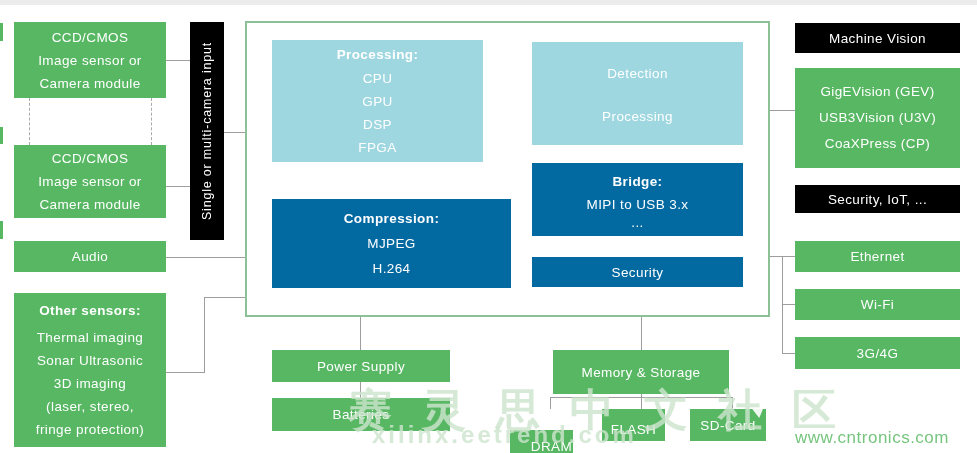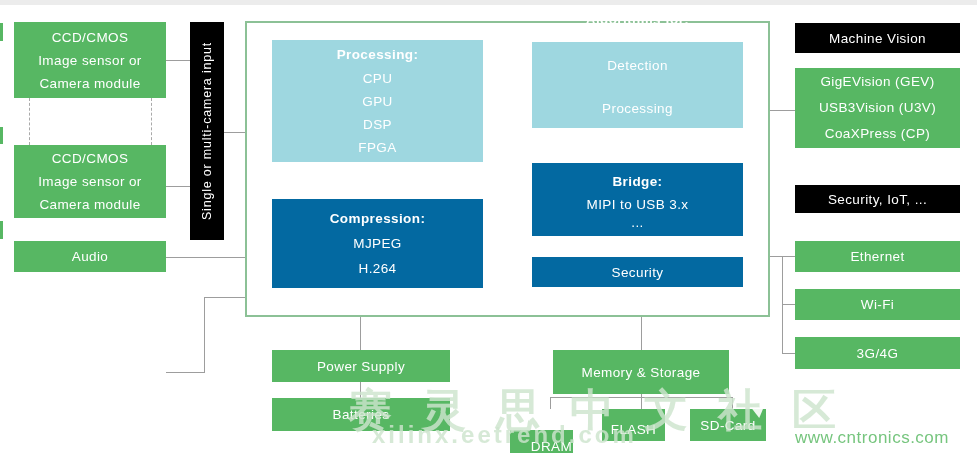--- a/index.html
+++ b/index.html
@@ -94,57 +94,65 @@
     <span class="ln">Camera module</span>
   </div>
   <div class="box green" style="left:14px;top:145px;width:152px;height:73px;">
     <span class="ln">CCD/CMOS</span>
     <span class="ln">Image sensor or</span>
     <span class="ln">Camera module</span>
   </div>
   <div class="box green" style="left:14px;top:241px;width:152px;height:31px;">
     <span class="ln">Audio</span>
   </div>
+  <div class="box green" style="left:14px;top:293px;width:152px;height:154px;">
+    <span class="ttl" style="margin-bottom:4px;">Other sensors:</span>
+    <span class="ln">Thermal imaging</span>
+    <span class="ln">Sonar Ultrasonic</span>
+    <span class="ln">3D imaging</span>
+    <span class="ln">(laser, stereo,</span>
+    <span class="ln">fringe protection)</span>
+  </div>
 
   <div class="vbar">
     <span class="vtext">Single or multi-camera input</span>
   </div>
 
   <div class="core"></div>
   <div class="box blue" style="left:272px;top:40px;width:211px;height:122px;">
     <span class="ttl" style="line-height:24px;">Processing:</span>
     <span class="ln">CPU</span>
     <span class="ln">GPU</span>
     <span class="ln">DSP</span>
     <span class="ln">FPGA</span>
   </div>
-  <div class="box blue" style="left:532px;top:42px;width:211px;height:86px;gap:20px;">
+  <div class="box blue" style="left:532px;top:42px;width:211px;height:103px;gap:20px;">
     <span class="ttl" style="margin-bottom:3px;">Algorithms for:</span>
     <span class="ln">Detection</span>
     <span class="ln">Processing</span>
     <span class="ln">Learning</span>
   </div>
-  <div class="box gray" style="left:272px;top:199px;width:211px;height:89px;align-items:center;">
+  <div class="box gray" style="left:272px;top:199px;width:239px;height:89px;align-items:center;">
     <span class="ttl" style="line-height:25px;">Compression:</span>
     <span class="ln" style="line-height:25px;">MJPEG</span>
     <span class="ln" style="line-height:25px;">H.264</span>
   </div>
   <div class="box gray" style="left:532px;top:163px;width:211px;height:73px;">
     <span class="ttl">Bridge:</span>
     <span class="ln">MIPI to USB 3.x</span>
     <span class="ln" style="line-height:14px;">...</span>
   </div>
   <div class="box gray" style="left:532px;top:257px;width:211px;height:30px;">
     <span class="ln">Security</span>
   </div>
 
   <div class="box black" style="left:795px;top:23px;width:165px;height:30px;text-align:right;">
     <span class="ln">Machine Vision</span>
   </div>
-  <div class="box green" style="left:795px;top:68px;width:165px;height:80px;">
+  <div class="box green" style="left:795px;top:68px;width:165px;height:100px;">
     <span class="ln" style="line-height:26px;">GigEVision (GEV)</span>
     <span class="ln" style="line-height:26px;">USB3Vision (U3V)</span>
     <span class="ln" style="line-height:26px;">CoaXPress (CP)</span>
   </div>
   <div class="box black" style="left:795px;top:185px;width:165px;height:28px;">
     <span class="ln">Security, IoT, ...</span>
   </div>
   <div class="box green" style="left:795px;top:241px;width:165px;height:31px;">
     <span class="ln">Ethernet</span>
   </div>

